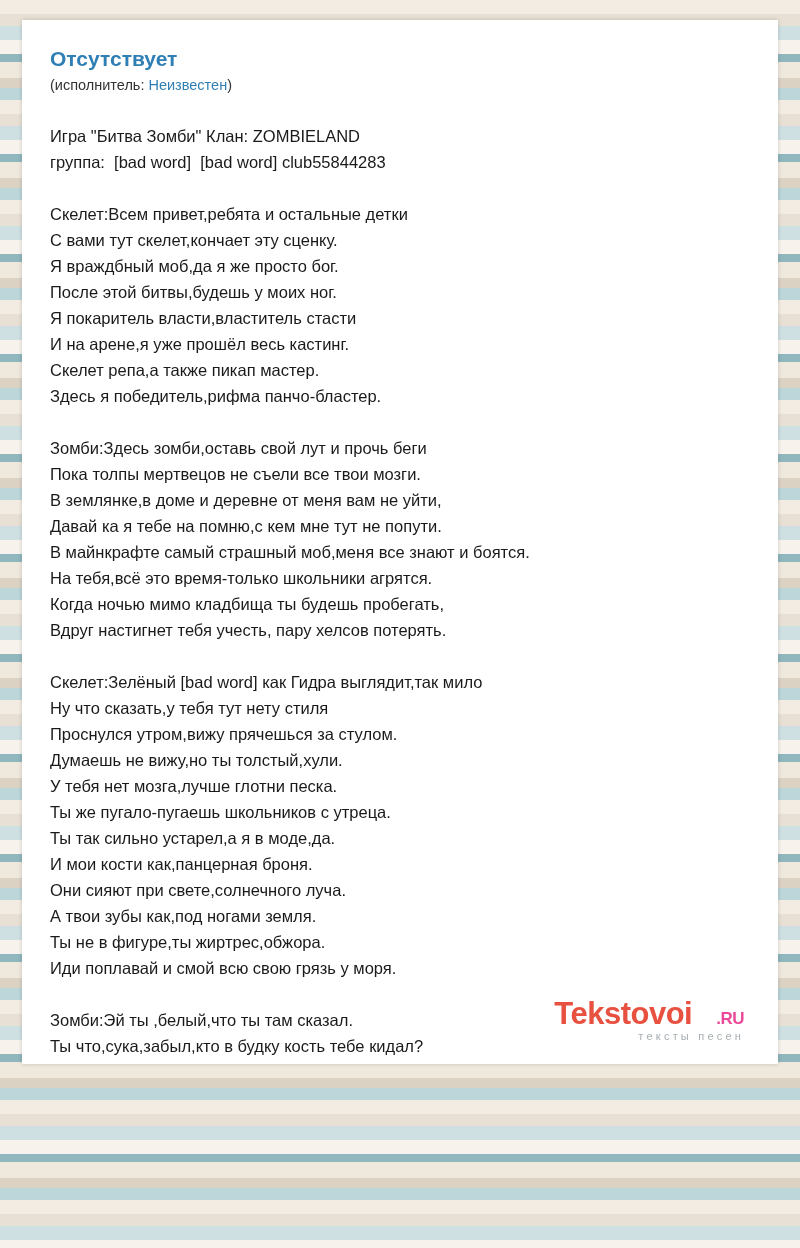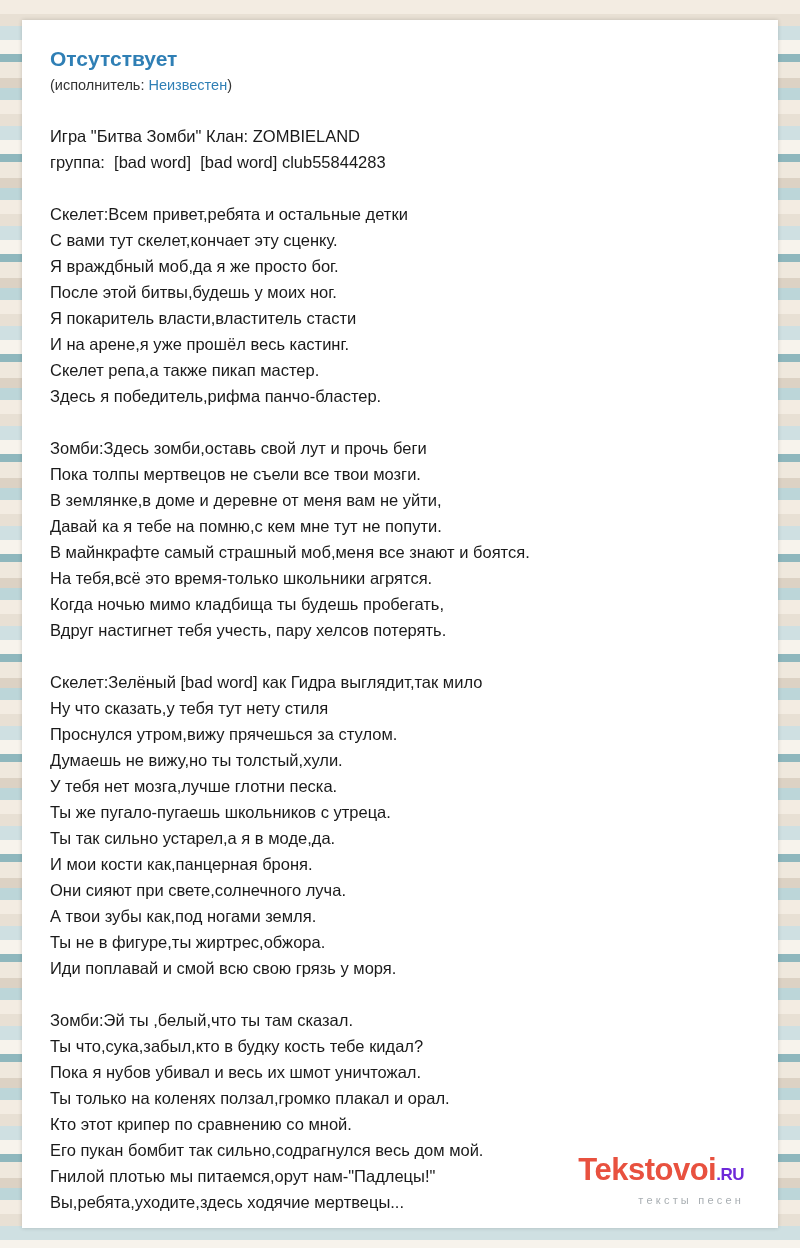--- a/index.html
+++ b/index.html
@@ -32,21 +32,21 @@
         #bcd6d9 88px, #bcd6d9 100px
       );
     z-index: 0;
   }
 
   .sheet {
     position: absolute;
     left: 22px;
     top: 20px;
     width: 756px;
-    height: 1208px;
+    height: 1044px;
     background: #ffffff;
     box-shadow: 0 0 4px rgba(0,0,0,0.18);
     z-index: 1;
     box-sizing: border-box;
     padding: 26px 28px 10px 28px;
     overflow: hidden;
   }
 
   .song-title {
     color: #2f7fb5;
@@ -84,29 +84,30 @@
   }
   .wm-main {
     font-size: 31px;
     font-weight: bold;
     color: #e8513f;
     letter-spacing: -0.5px;
     line-height: 1;
     font-family: "Liberation Sans", sans-serif;
   }
   .wm-main .wm-ru {
-    color: #6d28d9;
+    color: #ec4899;
     font-size: 17px;
     font-weight: bold;
+    padding-left: 24px;
   }
   .wm-sub {
     font-size: 11px;
     color: #a8aeb2;
     letter-spacing: 3.2px;
-    margin-top: 9px;
+    margin-top: 1px;
     font-family: "Liberation Sans", sans-serif;
   }
 </style>
 </head>
 <body>
 
 <div class="page-bg"></div>
 
 <div class="sheet">
 

